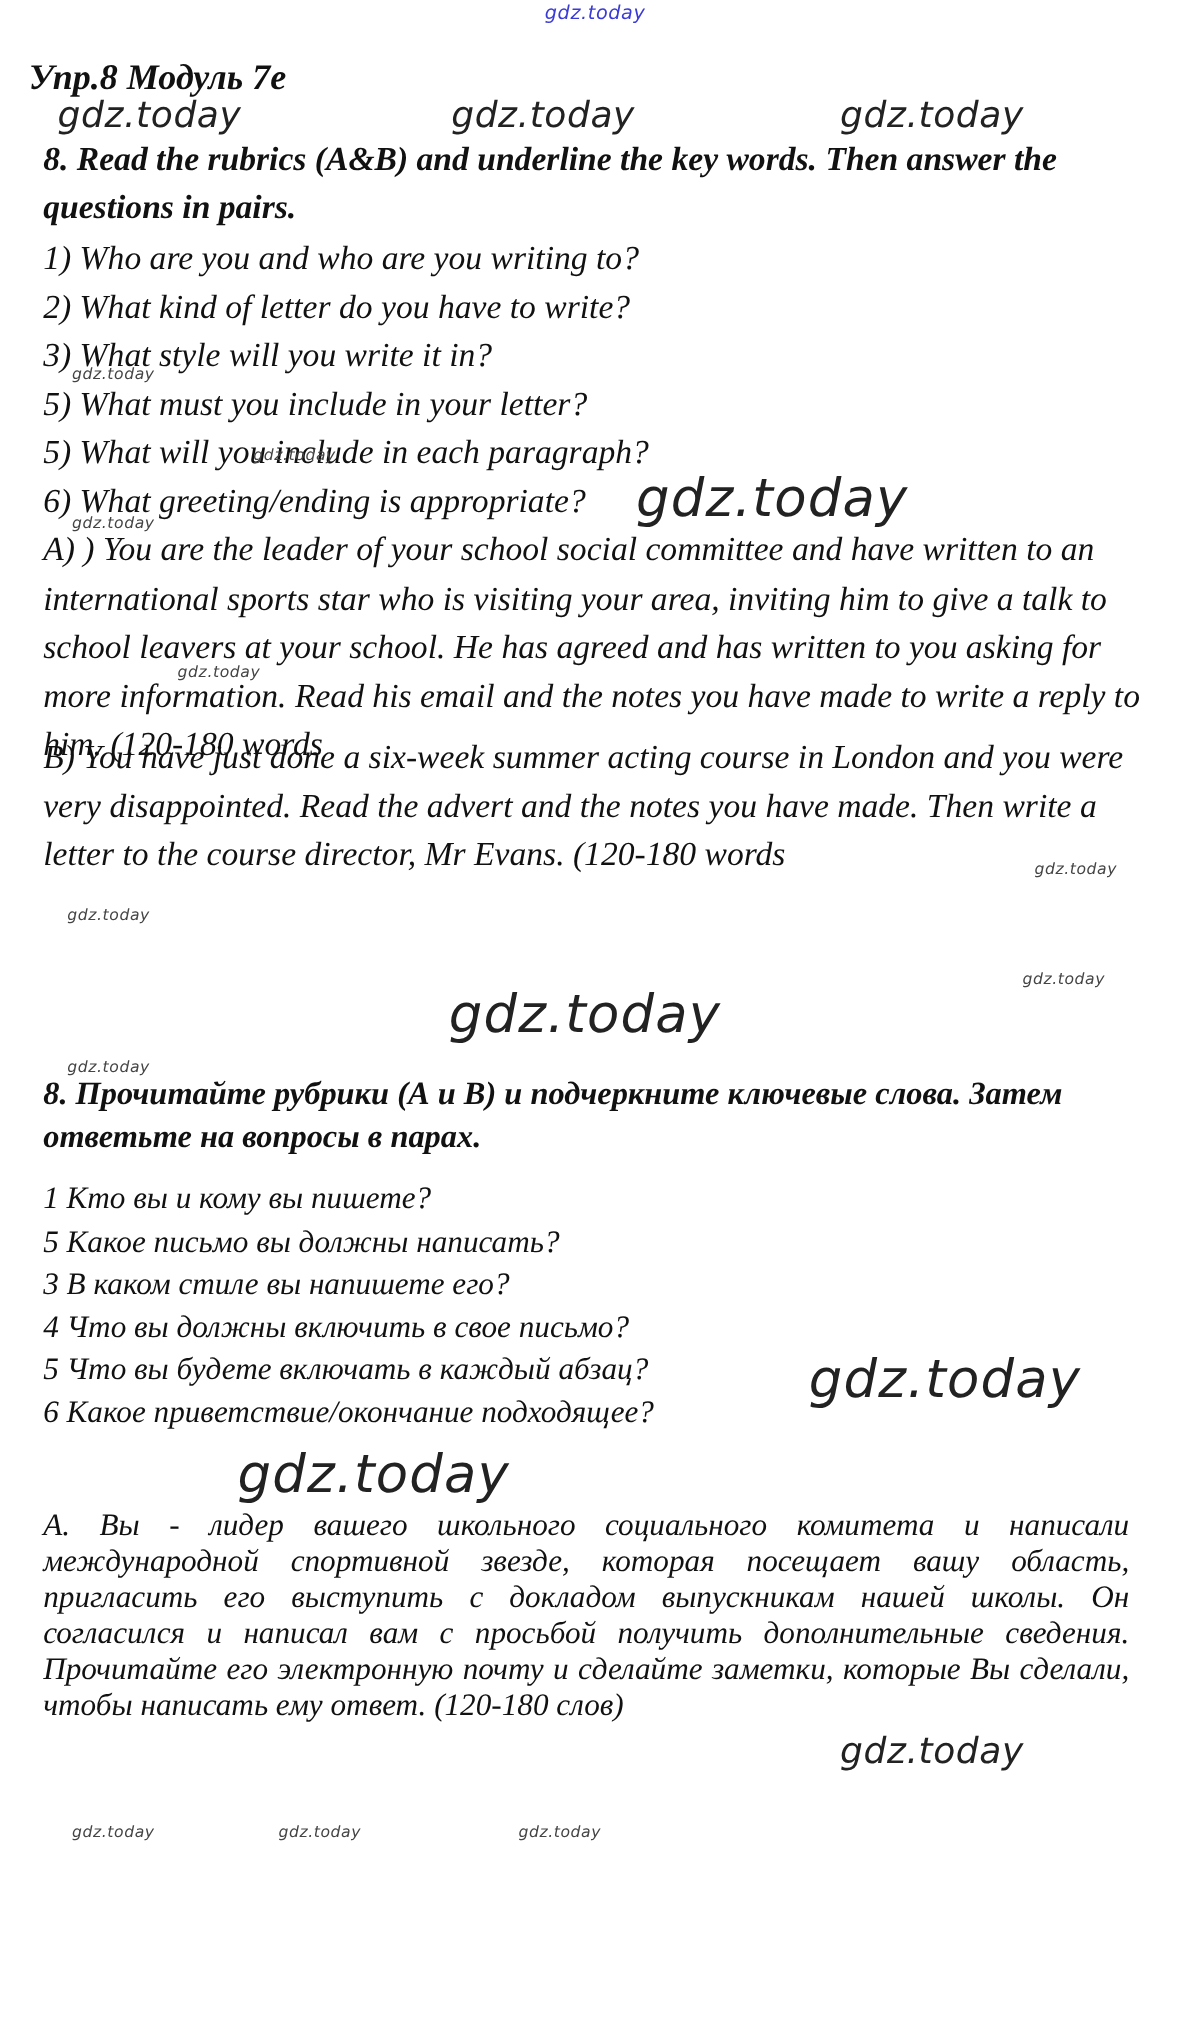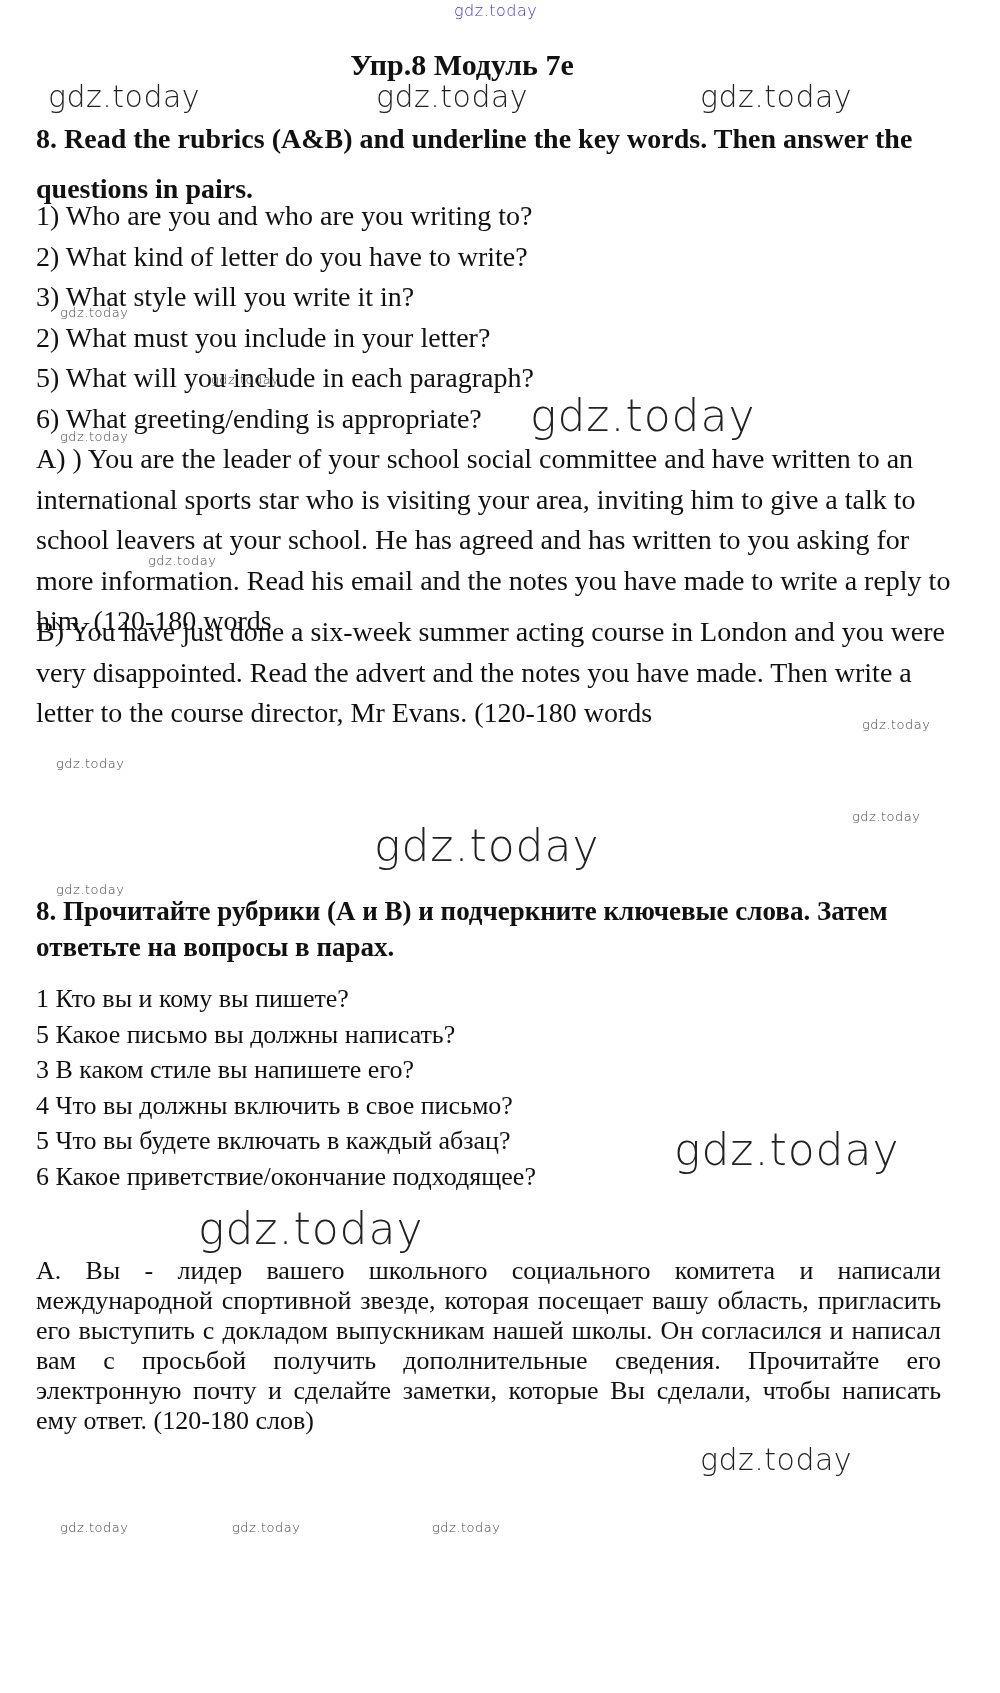--- a/index.html
+++ b/index.html
@@ -13,20 +13,21 @@
       position: relative;
       overflow: hidden;
       font-family: "Liberation Serif", "DejaVu Serif", serif;
       color: #111111;
     }
     .page {
       position: absolute;
       left: 0; top: 0;
       width: 1000px;
       height: 1693px;
+      font-style: italic;
     }
     .wm {
       position: absolute;
       font-family: "DejaVu Sans", "Liberation Sans", sans-serif;
       font-weight: 200;
       color: #222;
       white-space: nowrap;
       letter-spacing: 0.5px;
       line-height: 1;
       z-index: 2;
@@ -34,35 +35,35 @@
     .wm.big { font-size: 44px; font-weight: 300; letter-spacing: 1px; }
     .wm.med { font-size: 30px; font-weight: 300; }
     .wm.small { font-size: 13px; color: #444; }
     .wm.blue { color: #3a3ad6; font-size: 16px; }
 
     .title {
       position: absolute;
       top: 48px;
       left: 0;
       width: 924px;
-      text-align: center;
       font-weight: bold;
       font-size: 30px;
+      padding-left: 24px;
     }
     .block {
       position: absolute;
       left: 36px;
       width: 920px;
       z-index: 1;
     }
     .en-heading {
       top: 114px;
       font-weight: bold;
       font-size: 28px;
-      line-height: 50px;
+      line-height: 40px;
     }
     .en-list {
       top: 196px;
       font-size: 28px;
       line-height: 40.5px;
     }
     .en-list div { white-space: nowrap; }
     .en-para {
       font-size: 28px;
       line-height: 40.5px;
@@ -113,21 +114,21 @@
   <span class="wm small" style="left:432px; top:1521px;">gdz.today</span>
 
   <div class="title">Упр.8 Модуль 7е</div>
 
   <div class="block en-heading">8. Read the rubrics (A&amp;B) and underline the key words. Then answer the questions in pairs.</div>
 
   <div class="block en-list">
     <div>1) Who are you and who are you writing to?</div>
     <div>2) What kind of letter do you have to write?</div>
     <div>3) What style will you write it in?</div>
-    <div>2) What must you include in your letter?</div>
+    <div>5) What must you include in your letter?</div>
     <div>5) What will you include in each paragraph?</div>
     <div>6) What greeting/ending is appropriate?</div>
   </div>
 
   <div class="block en-para" style="top:439px;">A) ) You are the leader of your school social committee and have written to an international sports star who is visiting your area, inviting him to give a talk to school leavers at your school. He has agreed and has written to you asking for more information. Read his email and the notes you have made to write a reply to him. (120-180 words</div>
   <div class="block en-para" style="top:612px;">B) You have just done a six-week summer acting course in London and you were very disappointed. Read the advert and the notes you have made. Then write a letter to the course director, Mr Evans. (120-180 words</div>
 
   <div class="block ru-heading">8. Прочитайте рубрики (А и В) и подчеркните ключевые слова. Затем ответьте на вопросы в парах.</div>
 
   <div class="block ru-list">

